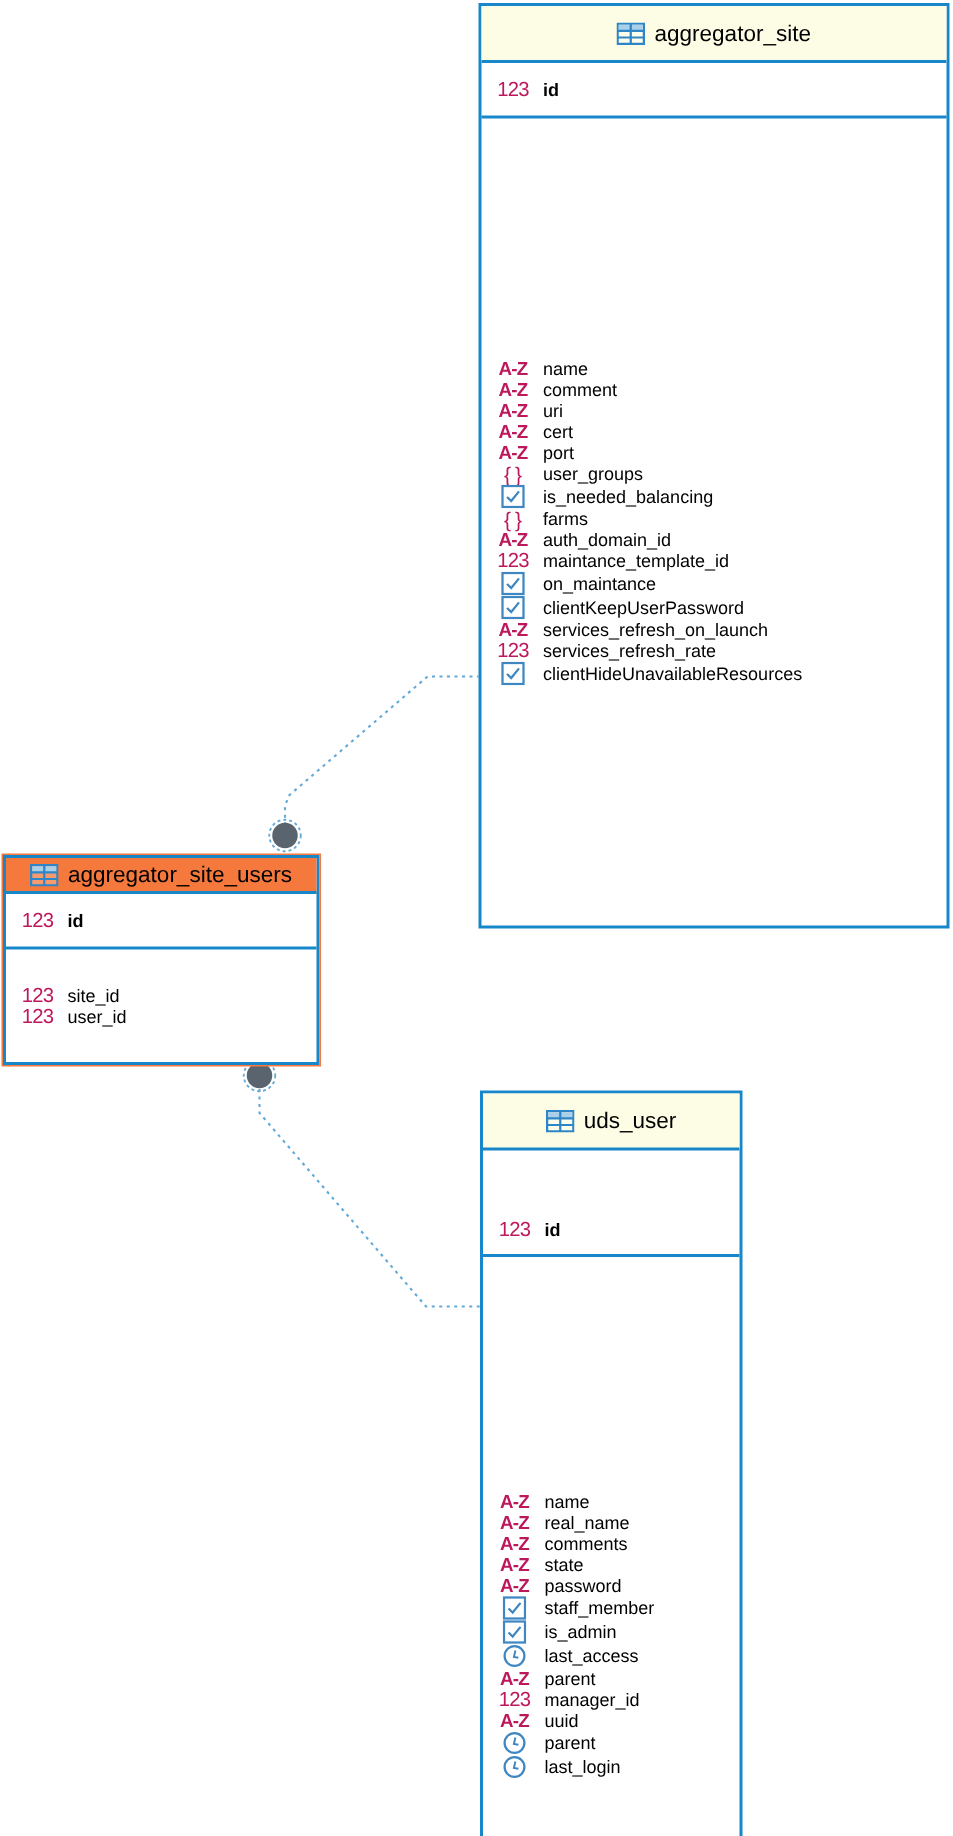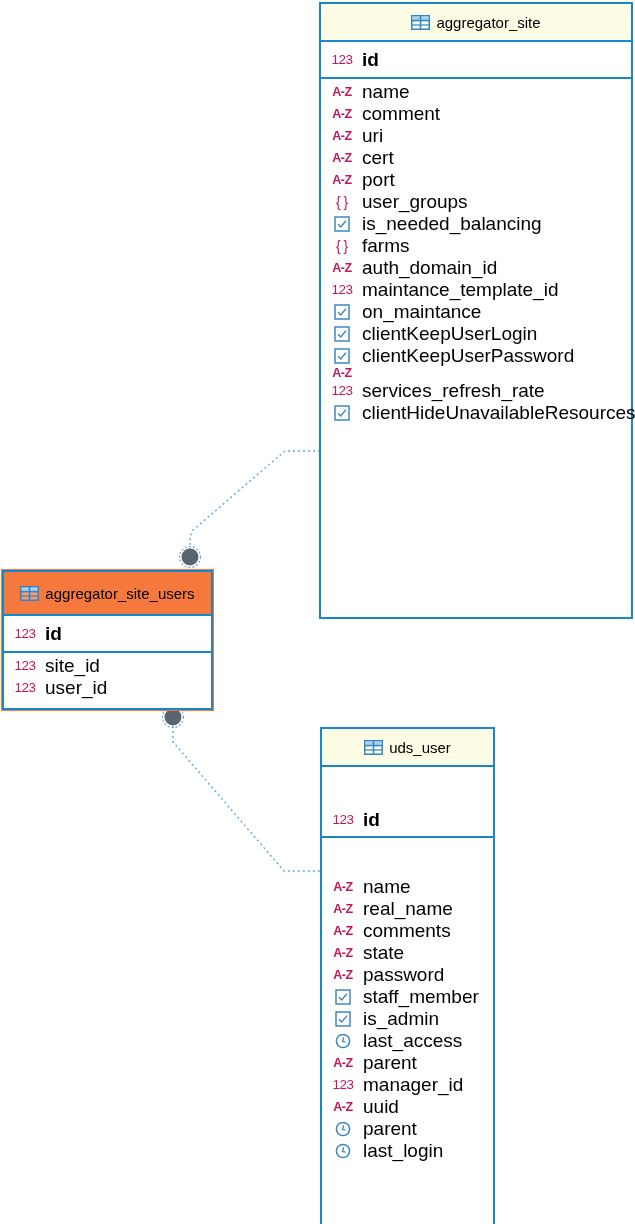--- a/index.html
+++ b/index.html
@@ -27,37 +27,37 @@
     border-bottom: 2px solid #1787c9;
     background: #fdfce4;
     font-size: 15px;
     white-space: nowrap;
     overflow: hidden;
   }
   .table-node.selected .table-header { background: #f5793c; }
 
   .pk-section { flex: 0 0 auto; border-bottom: 2px solid #1787c9; display: flex; flex-direction: column; justify-content: center; }
   .pk-section .col-label { font-weight: bold; }
-  .col-section { flex: 1 1 auto; display: flex; flex-direction: column; justify-content: flex-start; padding: 2px 0; }
+  .col-section { flex: 1 1 auto; display: flex; flex-direction: column; justify-content: center; padding: 2px 0; }
 
   .col-row {
     display: flex; align-items: center;
     padding-left: 7px; gap: 6px;
     white-space: nowrap;
   }
   .type-icon {
     flex: 0 0 28px; width: 28px;
     display: inline-flex; align-items: center; justify-content: center;
     line-height: 1;
   }
   .txt-icon { color: #be185d; }
   .txt-icon.az  { font-size: 12.5px; font-weight: 700; letter-spacing: -0.5px; }
   .txt-icon.num { font-size: 13.5px; font-weight: 400; letter-spacing: -0.5px; }
   .txt-icon.br  { font-size: 14px;  font-weight: 400; }
-  .col-label { font-size: 19px; }
+  .col-label { font-size: 12px; }
   .table-title { color: #000; }
 </style>
 </head>
 <body>
 
 <div id="canvas">
   <svg id="wires" xmlns="http://www.w3.org/2000/svg">
       <polyline points="320,451 285,451 193,530 190,537 190,549" fill="none" stroke="#62a9d8" stroke-width="1.4" stroke-dasharray="2,3"></polyline>
       <circle cx="190" cy="557" r="10.5" fill="none" stroke="#62a9d8" stroke-width="1.2" stroke-dasharray="2,2"></circle>
       <circle cx="190" cy="557" r="8.5" fill="#5a646e"></circle>
@@ -159,55 +159,47 @@
           </span>
           <span class="col-label">on_maintance</span>
         </div>
         <div class="col-row">
           <span class="type-icon">
             <svg width="16" height="16" viewBox="0 0 16 16">
               <rect x="1" y="1" width="14" height="14" fill="#fff" stroke="#3e87c2" stroke-width="1.5"></rect>
               <path d="M4 8.3 L6.8 11 L12 4.6" fill="none" stroke="#3e87c2" stroke-width="1.5"></path>
             </svg>
           </span>
-          <span class="col-label">clientKeepUserLogin</span>
-        </div>
-        <div class="col-row">
-          <span class="type-icon">
-            <svg width="16" height="16" viewBox="0 0 16 16">
-              <rect x="1" y="1" width="14" height="14" fill="#fff" stroke="#3e87c2" stroke-width="1.5"></rect>
-              <path d="M4 8.3 L6.8 11 L12 4.6" fill="none" stroke="#3e87c2" stroke-width="1.5"></path>
-            </svg>
-          </span>
           <span class="col-label">clientKeepUserPassword</span>
         </div>
         <div class="col-row">
           <span class="type-icon">
             <span class="txt-icon az">A-Z</span>
           </span>
+          <span class="col-label">services_refresh_on_launch</span>
         </div>
         <div class="col-row">
           <span class="type-icon">
             <span class="txt-icon num">123</span>
           </span>
           <span class="col-label">services_refresh_rate</span>
         </div>
         <div class="col-row">
           <span class="type-icon">
             <svg width="16" height="16" viewBox="0 0 16 16">
               <rect x="1" y="1" width="14" height="14" fill="#fff" stroke="#3e87c2" stroke-width="1.5"></rect>
               <path d="M4 8.3 L6.8 11 L12 4.6" fill="none" stroke="#3e87c2" stroke-width="1.5"></path>
             </svg>
           </span>
           <span class="col-label">clientHideUnavailableResources</span>
         </div>
       </div>
     </div>
     <div class="table-node selected" style="left: 2px; top: 570px; width: 211px; height: 140px;">
-      <div class="table-header" style="height: 44px;">
+      <div class="table-header" style="height: 24px;">
         <span style="display: inline-flex;">
           <svg width="19" height="15" viewBox="0 0 19 15">
             <rect x="0.75" y="0.75" width="17.5" height="13.5" fill="rgba(255,255,255,0.25)" stroke="#2e86c8" stroke-width="1.5"></rect>
             <rect x="1.5" y="1.5" width="16" height="3.8" fill="#a9cfe9" stroke="none"></rect>
             <line x1="9.5" y1="1" x2="9.5" y2="14" stroke="#2e86c8" stroke-width="1.5"></line>
             <line x1="1" y1="5.6" x2="18" y2="5.6" stroke="#2e86c8" stroke-width="1.5"></line>
             <line x1="1" y1="10" x2="18" y2="10" stroke="#2e86c8" stroke-width="1.2"></line>
           </svg>
         </span>
         <span class="table-title">aggregator_site_users</span>

